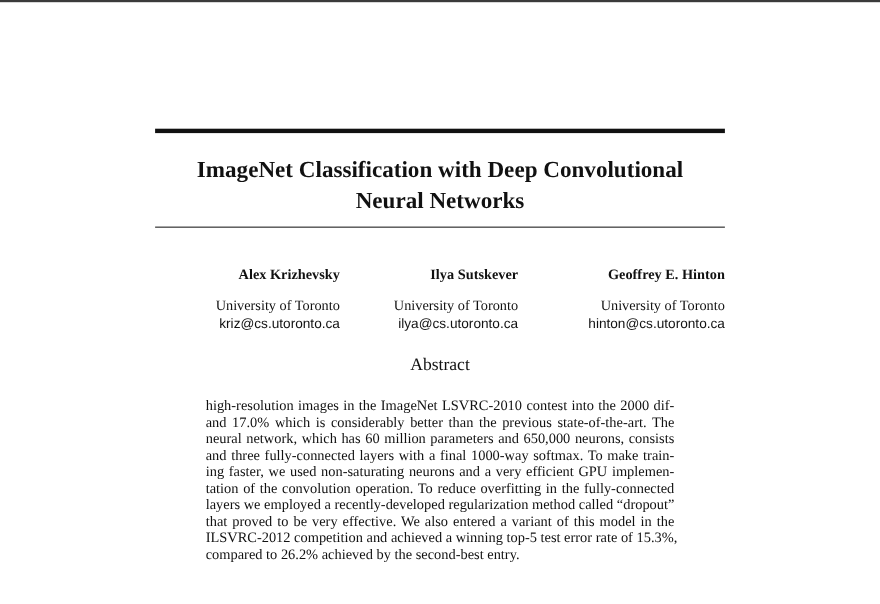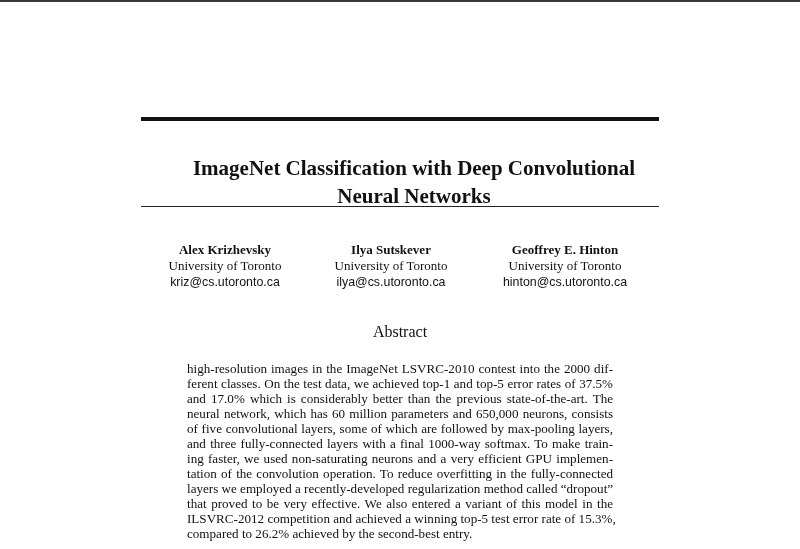--- a/index.html
+++ b/index.html
@@ -8,30 +8,30 @@
     background: #ffffff; position: relative;
     font-family: "Liberation Serif", "DejaVu Serif", serif;
     color: #111;
   }
   .topbar { position: absolute; left: 0; top: 0; width: 800px; height: 2px; background: #3a3a3a; }
   .rule-thick { position: absolute; left: 141px; top: 117px; width: 518px; height: 4px; background: #111; }
   .rule-thin { position: absolute; left: 141px; top: 206px; width: 518px; height: 1px; background: #222; }
   .title {
     position: absolute; left: 141px; top: 140px; width: 518px;
     text-align: center; font-weight: bold; font-size: 21px; line-height: 28px;
-    margin: 14px;
+    margin: 0;
   }
   .authors {
     position: absolute; left: 141px; top: 242px; width: 518px; height: 50px;
   }
   .author {
-    position: absolute; top: 0; text-align: center; font-size: 13px; line-height: 16px;
+    position: absolute; top: 0; text-align: right; font-size: 13px; line-height: 16px;
   }
   .author .name { font-weight: bold; display: block; }
-  .author .aff { display: block; }
+  .author .aff { display: block; margin-top: 12px; }
   .author .email { display: block; font-family: Liberation Sans, sans-serif; font-size: 12.4px; }
   .a1 { left: 0; width: 168px; }
   .a2 { left: 170px; width: 160px; }
   .a3 { left: 330px; width: 188px; }
   .abstract-heading {
     position: absolute; left: 141px; top: 323px; width: 518px; text-align: center;
     font-weight: normal; font-size: 16px; line-height: 18px; margin: 0;
   }
   .abstract-body {
     position: absolute; left: 187px; top: 361px; width: 426px;
@@ -69,24 +69,22 @@
     <span class="name">Geoffrey E. Hinton</span>
     <span class="aff">University of Toronto</span>
     <span class="email">hinton@cs.utoronto.ca</span>
   </div>
 </div>
 
 <h2 class="abstract-heading">Abstract</h2>
 
 <div class="abstract-body">
   <span class="line">high-resolution images in the ImageNet LSVRC-2010 contest into the 2000 dif-</span>
-  <span class="line">ferent classes. On the test data, we achieved top-1 and top-5 error rates of 37.5%</span>
   <span class="line">and 17.0% which is considerably better than the previous state-of-the-art.  The</span>
   <span class="line">neural network, which has 60 million parameters and 650,000 neurons, consists</span>
-  <span class="line">of five convolutional layers, some of which are followed by max-pooling layers,</span>
   <span class="line">and three fully-connected layers with a final 1000-way softmax.  To make train-</span>
   <span class="line">ing faster, we used non-saturating neurons and a very efficient GPU implemen-</span>
   <span class="line">tation of the convolution operation.  To reduce overfitting in the fully-connected</span>
   <span class="line">layers we employed a recently-developed regularization method called “dropout”</span>
   <span class="line">that proved to be very effective.  We also entered a variant of this model in the</span>
   <span class="line">ILSVRC-2012 competition and achieved a winning top-5 test error rate of 15.3%,</span>
   <span class="line last">compared to 26.2% achieved by the second-best entry.</span>
 </div>
 
 </body></html>

